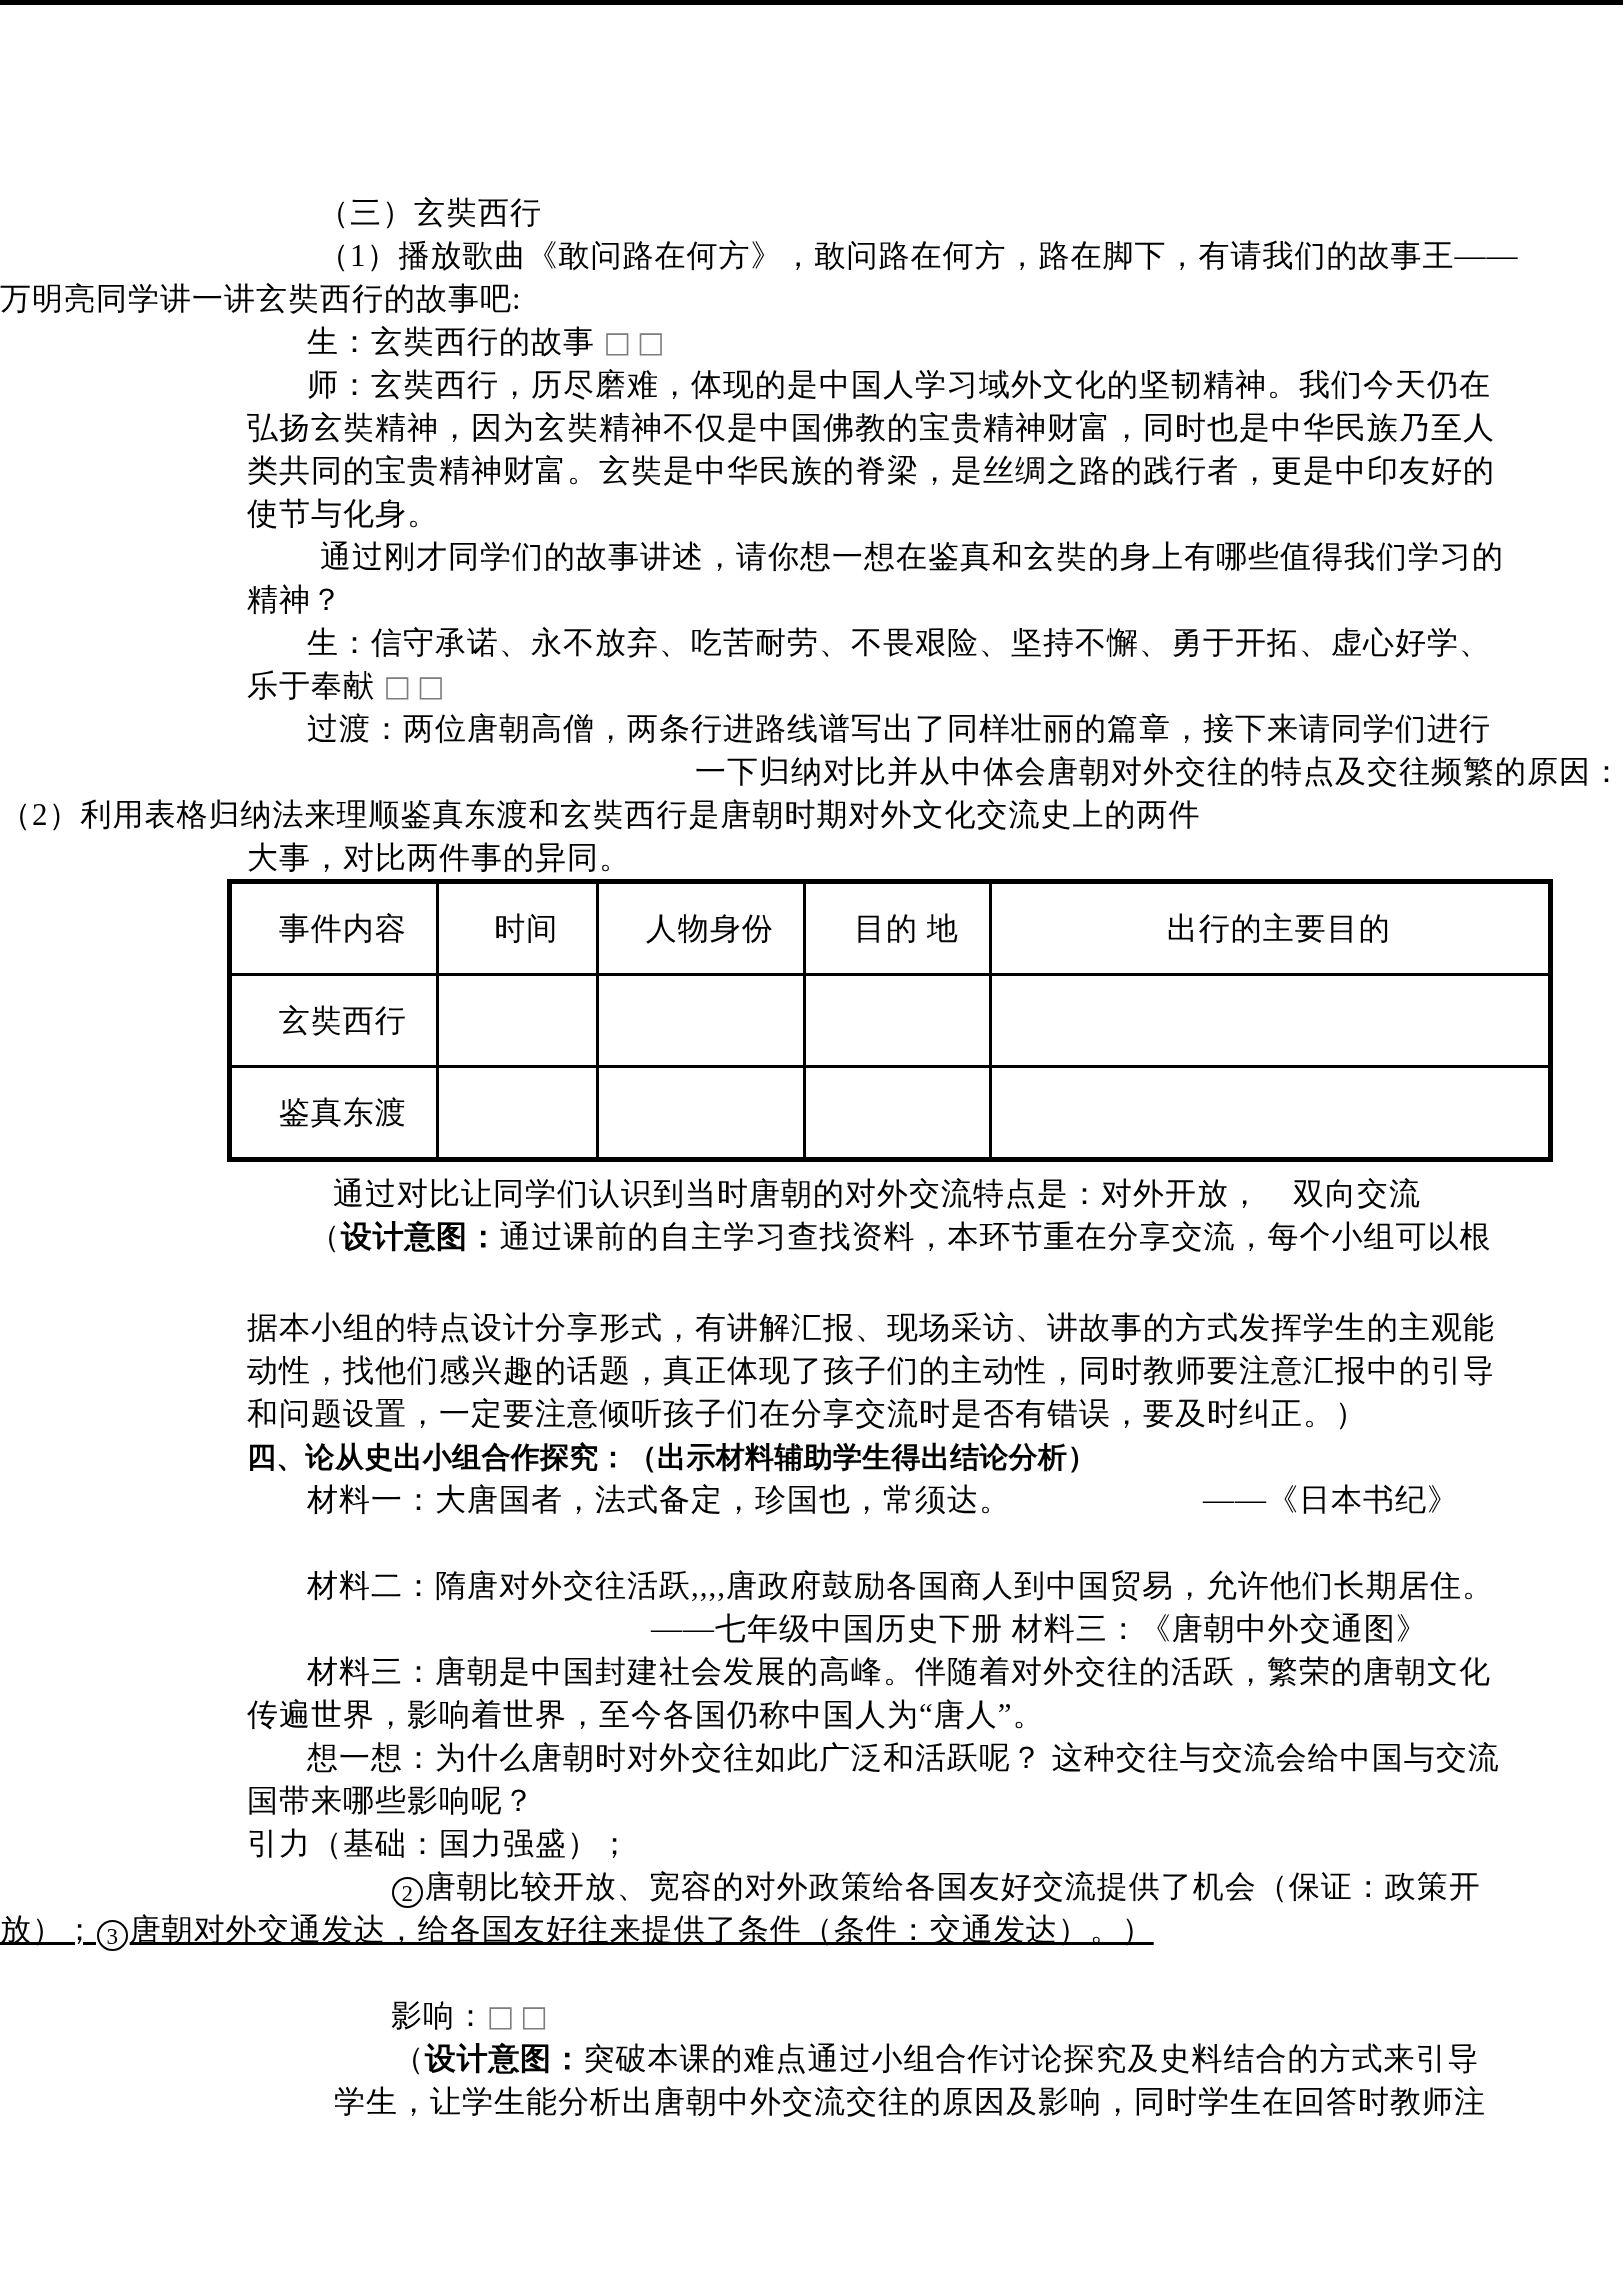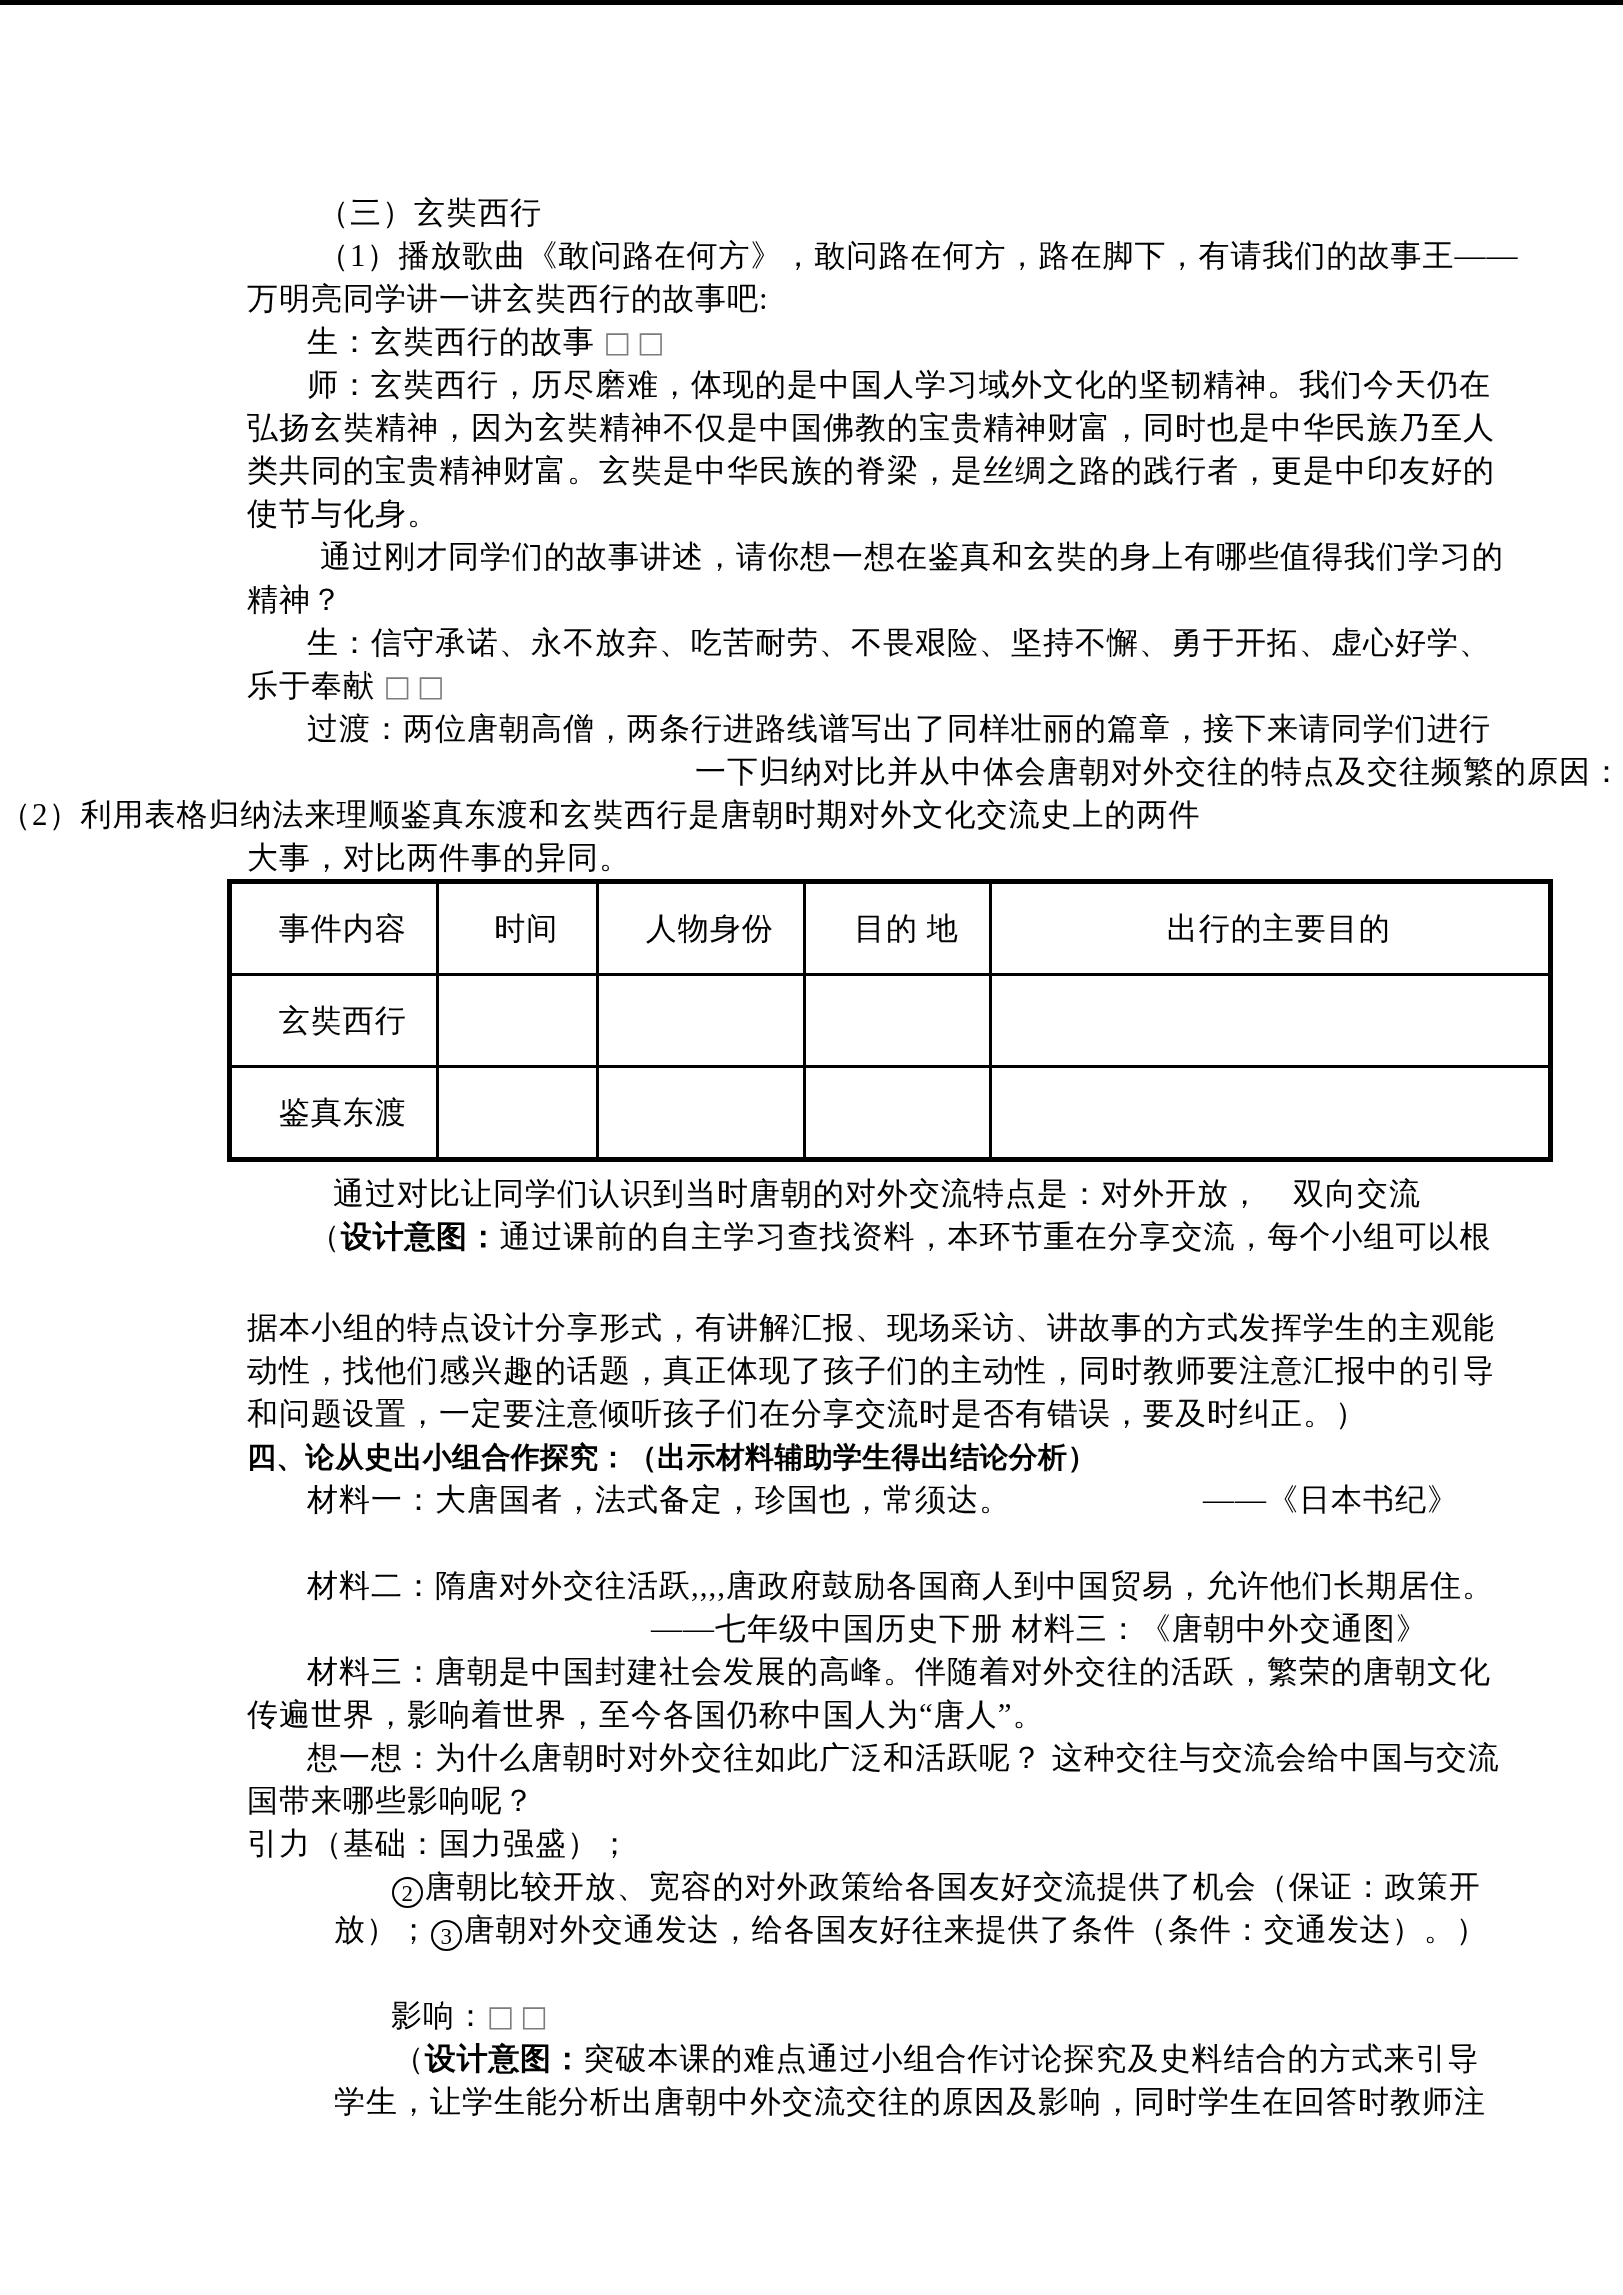--- a/index.html
+++ b/index.html
@@ -83,21 +83,21 @@
 </style>
 </head>
 <body>
 
 <div class="page-root">
   <div class="top-bar"></div>
   <div class="doc">
     <div id="lines-before" class="lines">
         <p class="line" style="padding-left: 318px;"><span>（三）玄奘西行</span></p>
         <p class="line" style="padding-left: 318px;"><span>（1）播放歌曲《敢问路在何方》，敢问路在何方，路在脚下，有请我们的故事王——</span></p>
-        <p class="line" style="padding-left: 247px;"><span>万明亮同学讲一讲玄奘西行的故事吧:</span></p>
+        <p class="line" style=""><span>万明亮同学讲一讲玄奘西行的故事吧:</span></p>
         <p class="line" style="padding-left: 307px;"><span>生：玄奘西行的故事 </span><span class="seg-boxes">□□</span></p>
         <p class="line" style="padding-left: 307px;"><span>师：玄奘西行，历尽磨难，体现的是中国人学习域外文化的坚韧精神。我们今天仍在</span></p>
         <p class="line" style="padding-left: 247px;"><span>弘扬玄奘精神，因为玄奘精神不仅是中国佛教的宝贵精神财富，同时也是中华民族乃至人</span></p>
         <p class="line" style="padding-left: 247px;"><span>类共同的宝贵精神财富。玄奘是中华民族的脊梁，是丝绸之路的践行者，更是中印友好的</span></p>
         <p class="line" style="padding-left: 247px;"><span>使节与化身。</span></p>
         <p class="line" style="padding-left: 320px;"><span>通过刚才同学们的故事讲述，请你想一想在鉴真和玄奘的身上有哪些值得我们学习的</span></p>
         <p class="line" style="padding-left: 247px;"><span>精神？</span></p>
         <p class="line" style="padding-left: 307px;"><span>生：信守承诺、永不放弃、吃苦耐劳、不畏艰险、坚持不懈、勇于开拓、虚心好学、</span></p>
         <p class="line" style="padding-left: 247px;"><span>乐于奉献 </span><span class="seg-boxes">□□</span></p>
         <p class="line" style="padding-left: 307px;"><span>过渡：两位唐朝高僧，两条行进路线谱写出了同样壮丽的篇章，接下来请同学们进行</span></p>
@@ -149,21 +149,21 @@
         <p class="line" style="padding-left: 307px;"><span>材料一：大唐国者，法式备定，珍国也，常须达。　　　　　　——《日本书纪》</span></p>
         <p class="line" style="padding-left: 247px;"></p>
         <p class="line" style="padding-left: 307px;"><span>材料二：隋唐对外交往活跃,,,,唐政府鼓励各国商人到中国贸易，允许他们长期居住。</span></p>
         <p class="line" style="padding-left: 651px;"><span>——七年级中国历史下册 材料三：《唐朝中外交通图》</span></p>
         <p class="line" style="padding-left: 307px;"><span>材料三：唐朝是中国封建社会发展的高峰。伴随着对外交往的活跃，繁荣的唐朝文化</span></p>
         <p class="line" style="padding-left: 247px;"><span>传遍世界，影响着世界，至今各国仍称中国人为“唐人”。</span></p>
         <p class="line" style="padding-left: 307px;"><span>想一想：为什么唐朝时对外交往如此广泛和活跃呢？ 这种交往与交流会给中国与交流</span></p>
         <p class="line" style="padding-left: 247px;"><span>国带来哪些影响呢？</span></p>
         <p class="line" style="padding-left: 247px;"><span>引力（基础：国力强盛）；</span></p>
         <p class="line" style="padding-left: 391px;"><span class="seg-circled">2</span><span>唐朝比较开放、宽容的对外政策给各国友好交流提供了机会（保证：政策开</span></p>
-        <p class="line" style="padding-left: 334px;"><span>放）；</span><span class="seg-circled">3</span><span>唐朝对外交通发达，给各国友好往来提供了条件（条件：交通发达）。）</span></p>
+        <p class="line" style=" text-decoration: underline;"><span>放）；</span><span class="seg-circled">3</span><span>唐朝对外交通发达，给各国友好往来提供了条件（条件：交通发达）。）</span></p>
         <p class="line" style="padding-left: 247px;"></p>
         <p class="line" style="padding-left: 391px;"><span>影响：</span><span class="seg-boxes">□□</span></p>
         <p class="line" style="padding-left: 393px;"><span>（</span><span class="seg-bold">设计意图：</span><span>突破本课的难点通过小组合作讨论探究及史料结合的方式来引导</span></p>
         <p class="line" style="padding-left: 334px;"><span>学生，让学生能分析出唐朝中外交流交往的原因及影响，同时学生在回答时教师注</span></p>
       </div>
   </div>
 </div>
 
 
 </body></html>

